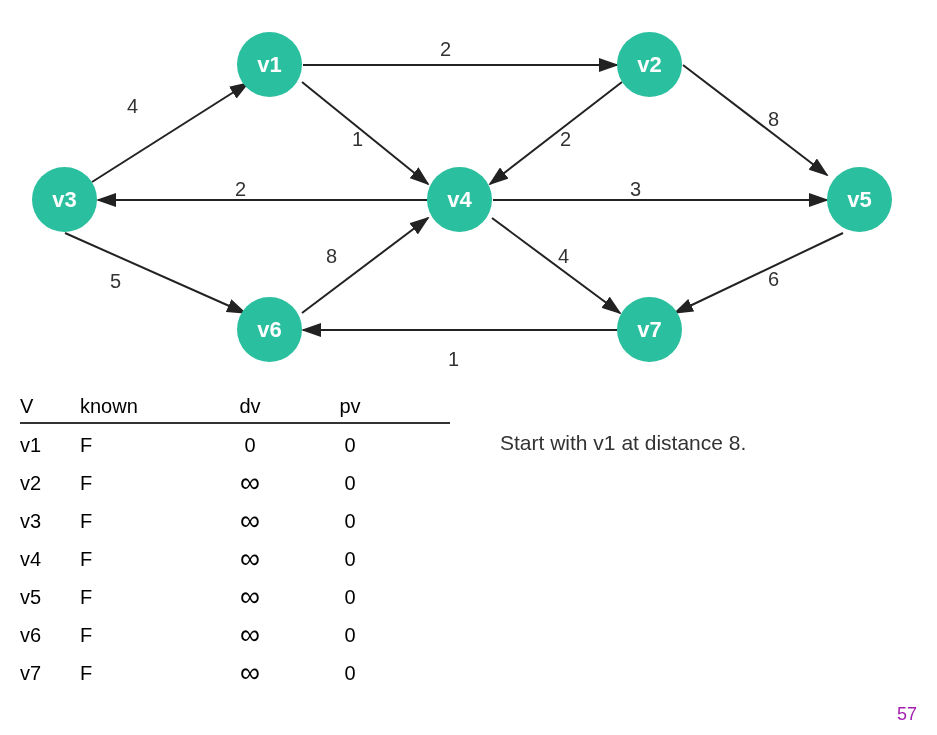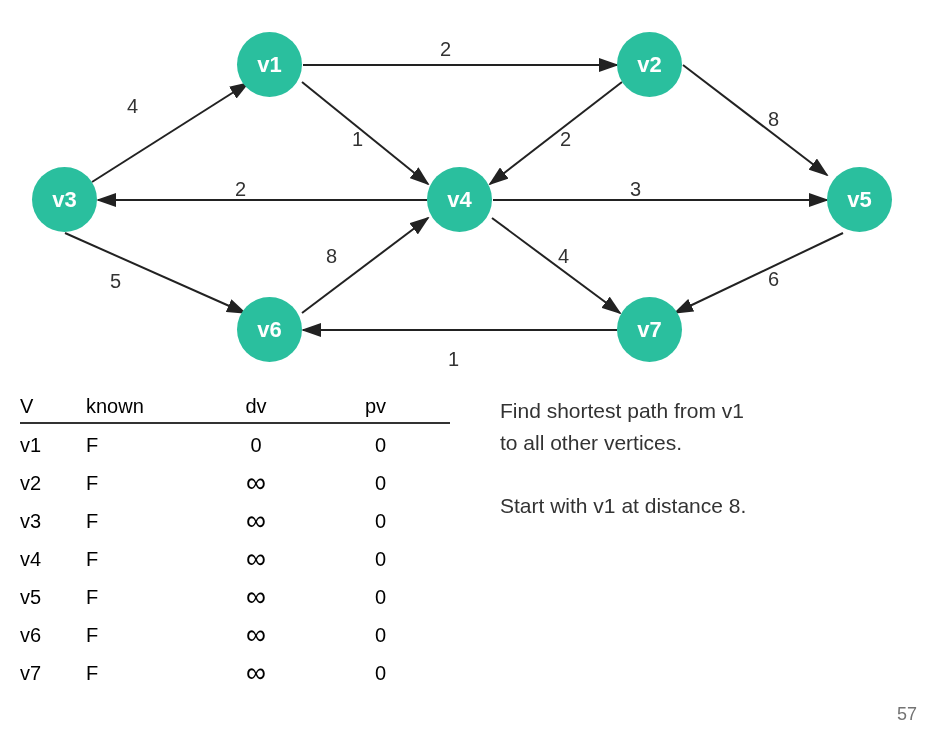--- a/index.html
+++ b/index.html
@@ -70,23 +70,23 @@
 
     .table-row-item {
       display: flex;
       align-items: center;
       font-size: 20px;
       margin: 4px 0;
       height: 34px;
     }
 
     .col-v { width: 60px; }
-    .col-known { width: 120px; margin-left: 6px; }
+    .col-known { width: 120px; }
     .col-dv { width: 120px; text-align: center; padding-right: 20px; }
-    .col-pv { width: 60px; text-align: right; }
+    .col-pv { width: 60px; text-align: center; }
 
     .infinity-symbol {
       font-size: 28px;
       line-height: 1;
     }
 
     
     #desc-area {
       position: absolute;
       top: 395px;
@@ -96,21 +96,21 @@
       line-height: 1.5;
       color: #333;
     }
 
     
     #page-num {
       position: absolute;
       bottom: 10px;
       right: 20px;
       font-size: 18px;
-      color: #737373;
+      color: #a21caf;
     }
 
     svg#graph-svg {
       position: absolute;
       top: 0;
       left: 0;
       width: 937px;
       height: 390px;
       z-index: 2;
     }
@@ -247,23 +247,19 @@
 
   <div class="table-row-item">
     <span class="col-v">v7</span>
     <span class="col-known">F</span>
     <span class="col-dv"><span class="infinity-symbol">∞</span></span>
     <span class="col-pv">0</span>
   </div>
 </div>
 
 <div id="desc-area">
-  <p>
-    <span>Find shortest path from v1</span><br>
-    <span>to all other vertices.</span>
-  </p>
   <br>
   <p>Start with v1 at distance 8.</p>
 </div>
 
 <div id="page-num">
   <span>57</span>
 </div>
 
 </body></html>

